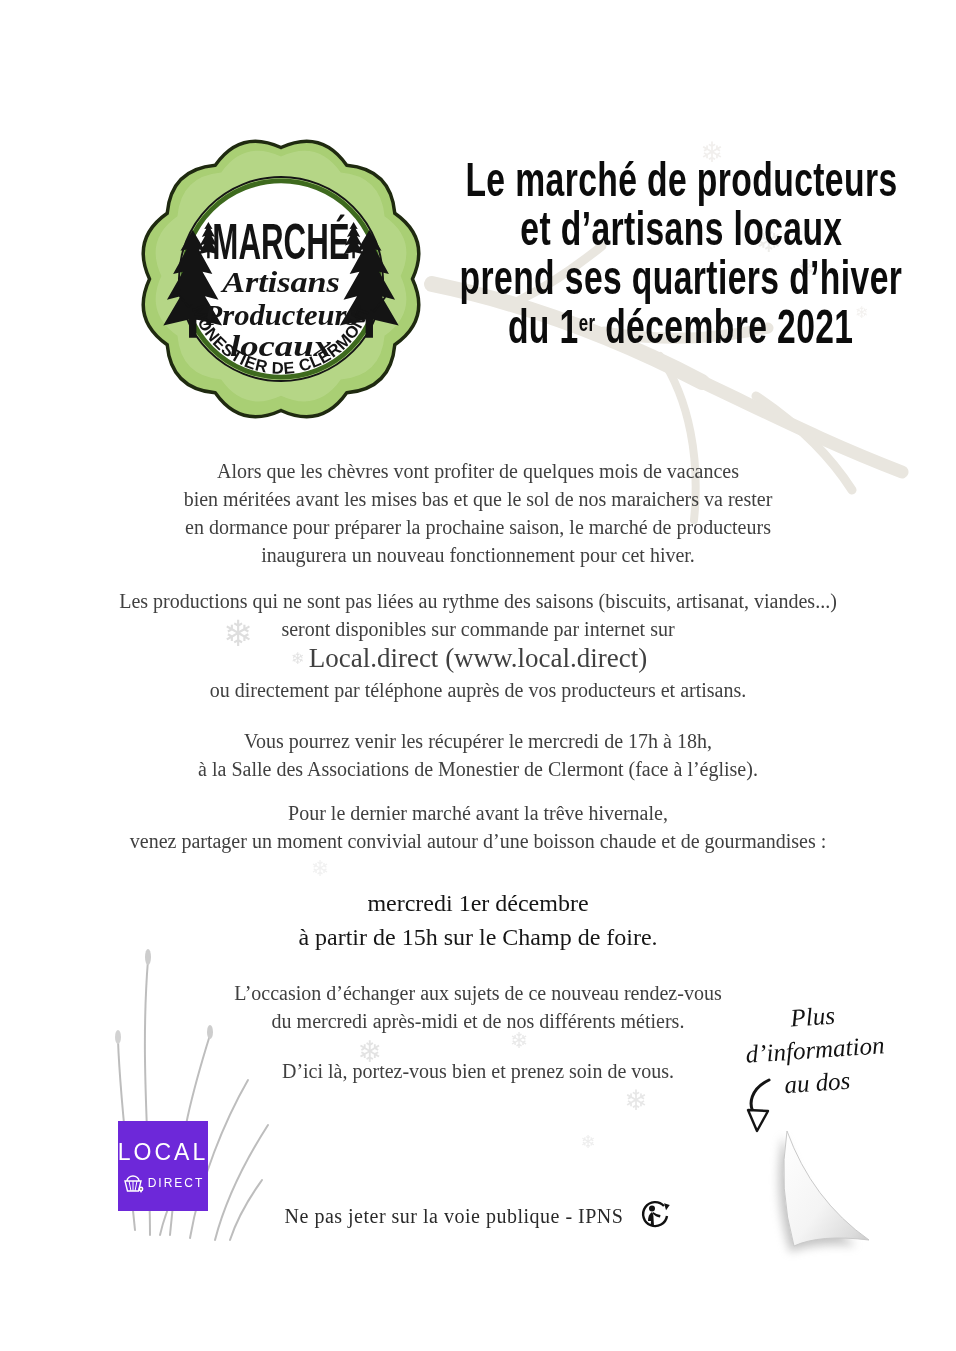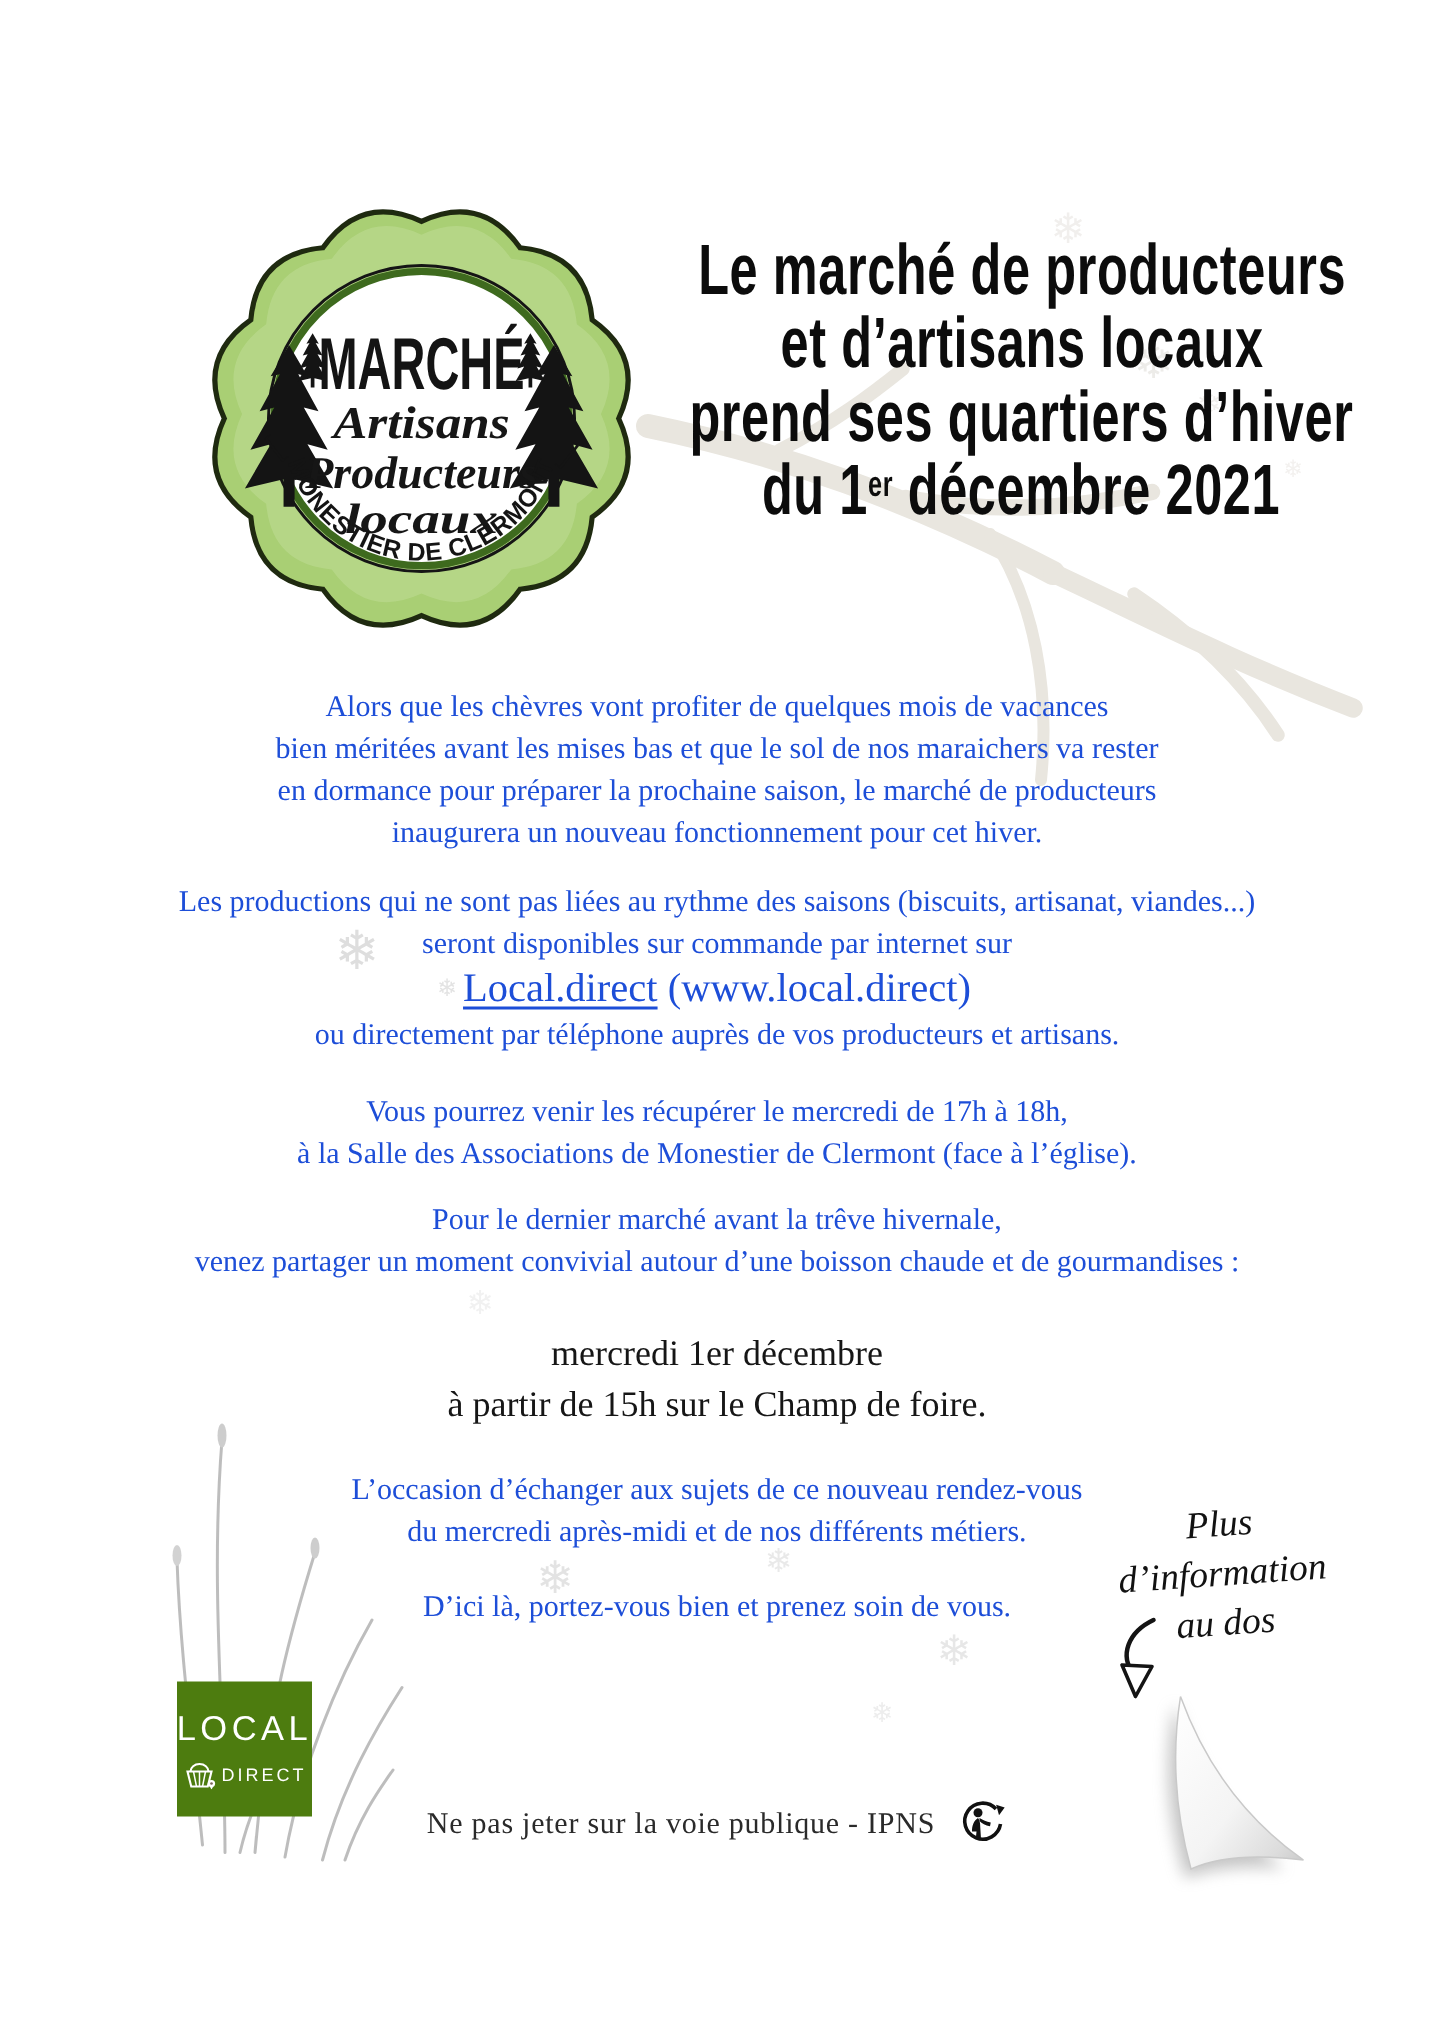--- a/index.html
+++ b/index.html
@@ -13,35 +13,35 @@
 
   
   .headline{left:464px;top:156px;width:434px;text-align:center;color:#0c0c0c;}
   .hl-line{height:49px;display:flex;align-items:center;justify-content:center;}
   .hl-line>span{display:inline-block;white-space:nowrap;
       font-family:"Liberation Sans",sans-serif;font-weight:bold;font-size:41px;
       transform:scale(0.82,1.16);transform-origin:50% 55%;letter-spacing:0.5px;}
   .hl-line sup{font-size:0.5em;vertical-align:0.5em;}
 
   
-  .para{left:0;width:956px;text-align:center;font-size:20px;line-height:28px;color:#1d4ed8;}
+  .para{left:0;width:956px;text-align:center;font-size:20px;line-height:28px;color:#404040;}
   .para div{white-space:nowrap;}
   .p1{top:457px;} .p2{top:587px;}
   .linkline{top:640px;font-size:27px;line-height:36px;}
-  .linkline .lnk{text-decoration:underline;text-underline-offset:4px;}
+  .linkline .lnk{text-underline-offset:4px;}
   .p2end{top:676px;} .p3{top:727px;} .p4{top:799px;}
   .dateblock{top:886px;font-size:24px;line-height:34px;color:#161616;}
   .p5{top:979px;} .p6{top:1057px;font-family:Liberation Serif, serif;}
 
   
   .sidenote{left:733px;top:1000px;width:164px;text-align:center;transform:rotate(-4deg);
       font-style:italic;font-size:25px;line-height:33px;color:#121212;font-family:"Liberation Serif",serif;}
 
   
-  .localbox{left:118px;top:1121px;width:90px;height:90px;background:#4d7c0f;
+  .localbox{left:118px;top:1121px;width:90px;height:90px;background:#6d28d9;
       display:flex;flex-direction:column;align-items:center;justify-content:center;gap:7px;}
   .localbox .l1{font-family:"Liberation Sans",sans-serif;color:#fff;font-size:23px;
       letter-spacing:3px;font-weight:400;}
   .localrow{display:flex;align-items:center;gap:4px;}
   .localbox .l2{font-family:"Liberation Sans",sans-serif;color:#fff;font-size:12px;
       letter-spacing:2px;font-weight:400;}
 
   
   .footer{left:0;top:1200px;width:956px;display:flex;align-items:center;justify-content:center;gap:16px;}
   .footer .ftext{font-size:20px;color:#2a2a2a;letter-spacing:0.5px;}

